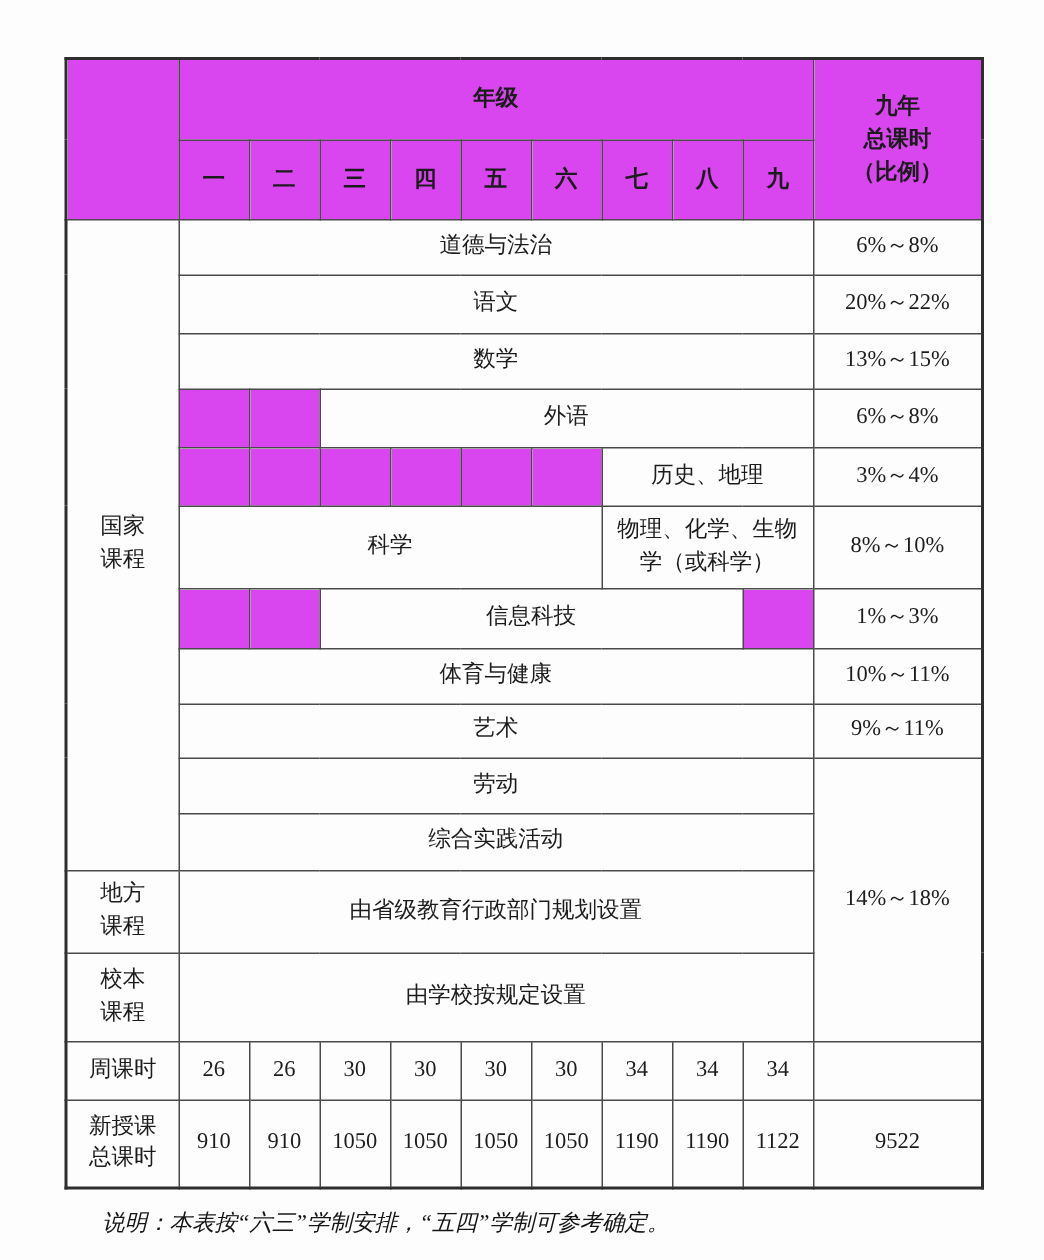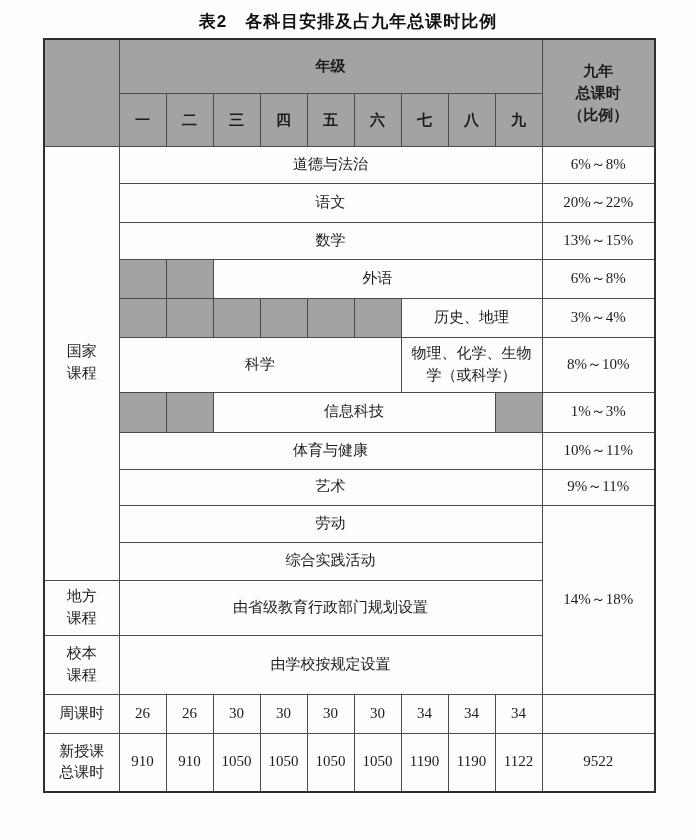--- a/index.html
+++ b/index.html
@@ -22,21 +22,21 @@
     border-collapse: collapse; table-layout: fixed;
     border: 2px solid #2e2e2e;
   }
   table.grid td {
     border: 1px solid #4a4a4a;
     text-align: center; vertical-align: middle;
     font-size: 15px; line-height: 1.45;
     padding: 0 3px;
     overflow: hidden;
   }
-  .gray { background: #a3a3a3; }
+  .gray { background: #d946ef; }
   .pre  { white-space: pre-line; }
   .hdr-grades td { font-family: "Liberation Sans", sans-serif; font-weight: bold; font-size: 16px; }
   td.grade-band { font-family: "Liberation Sans", sans-serif; font-weight: bold; font-size: 16px; }
   td.total-head { font-family: "Liberation Sans", sans-serif; font-weight: bold; font-size: 15px; line-height: 1.8; }
   td.ratio { font-size: 15px; margin-left: 40px; }
   td.split-subject { line-height: 1.7; margin-top: 37px; }
   .note {
     position: absolute; top: 806px; left: 68px;
     font-style: italic; font-size: 15px; color: #151515;
     font-family: "Liberation Serif", serif;
@@ -51,21 +51,20 @@
   tr.rh-40    { height: 40px; }
   tr.rh-55    { height: 55px; }
   tr.rh-57    { height: 59px; }
   tr.rh-59    { height: 59px; margin-top: 45px; }
 </style>
 </head>
 <body>
 
 <div class="page">
 
-  <div class="title">表2　各科目安排及占九年总课时比例</div>
 
   <table class="grid">
     <colgroup>
       <col style="width:75px">
       <col style="width:47px">
         <col style="width:47px">
         <col style="width:47px">
       <col style="width:47px">
         <col style="width:47px">
         <col style="width:47px">
@@ -201,14 +200,15 @@
       <td>1050</td>
       <td>1190</td>
       <td>1190</td>
       <td>1122</td>
       <td>9522</td>
     </tr>
 
   </tbody>
     </table>
 
+  <div class="note">说明：本表按“六三”学制安排，“五四”学制可参考确定。</div>
 
 </div>
 
 </body></html>

